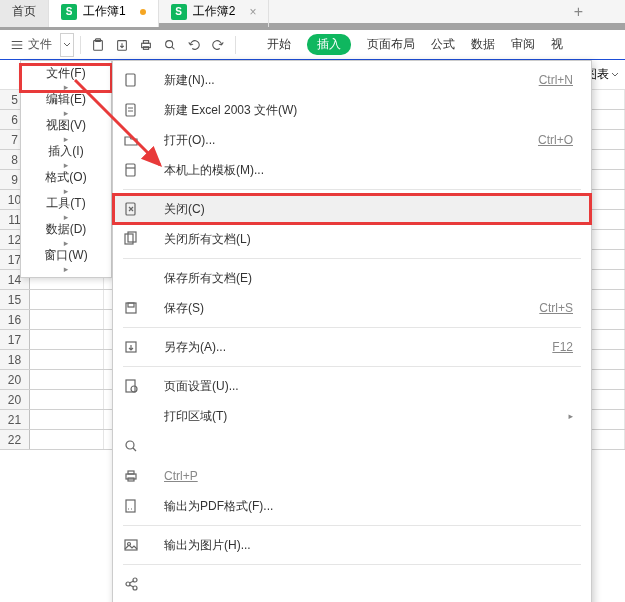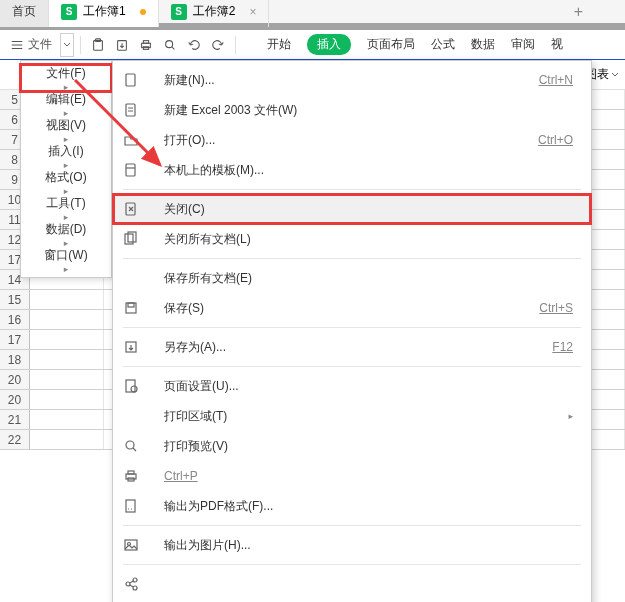--- a/index.html
+++ b/index.html
@@ -483,21 +483,20 @@
       <span class="lbl">打印区域(T)</span>
       <span class="arrow">▸</span>
     </div>
     <div class="item">
       <span class="ico">
         <svg class="ic" viewBox="0 0 16 16">
           <circle cx="7" cy="7" r="4"></circle>
           <path d="M10 10l3 3"></path>
         </svg>
       </span>
-      <span class="lbl">打印预览(V)</span>
     </div>
     <div class="item">
       <span class="ico">
         <svg class="ic" viewBox="0 0 16 16">
           <rect x="3" y="6" width="10" height="5"></rect>
           <rect x="5" y="3" width="6" height="3"></rect>
           <rect x="5" y="10" width="6" height="3"></rect>
         </svg>
       </span>
       <span class="shortcut">Ctrl+P</span>

